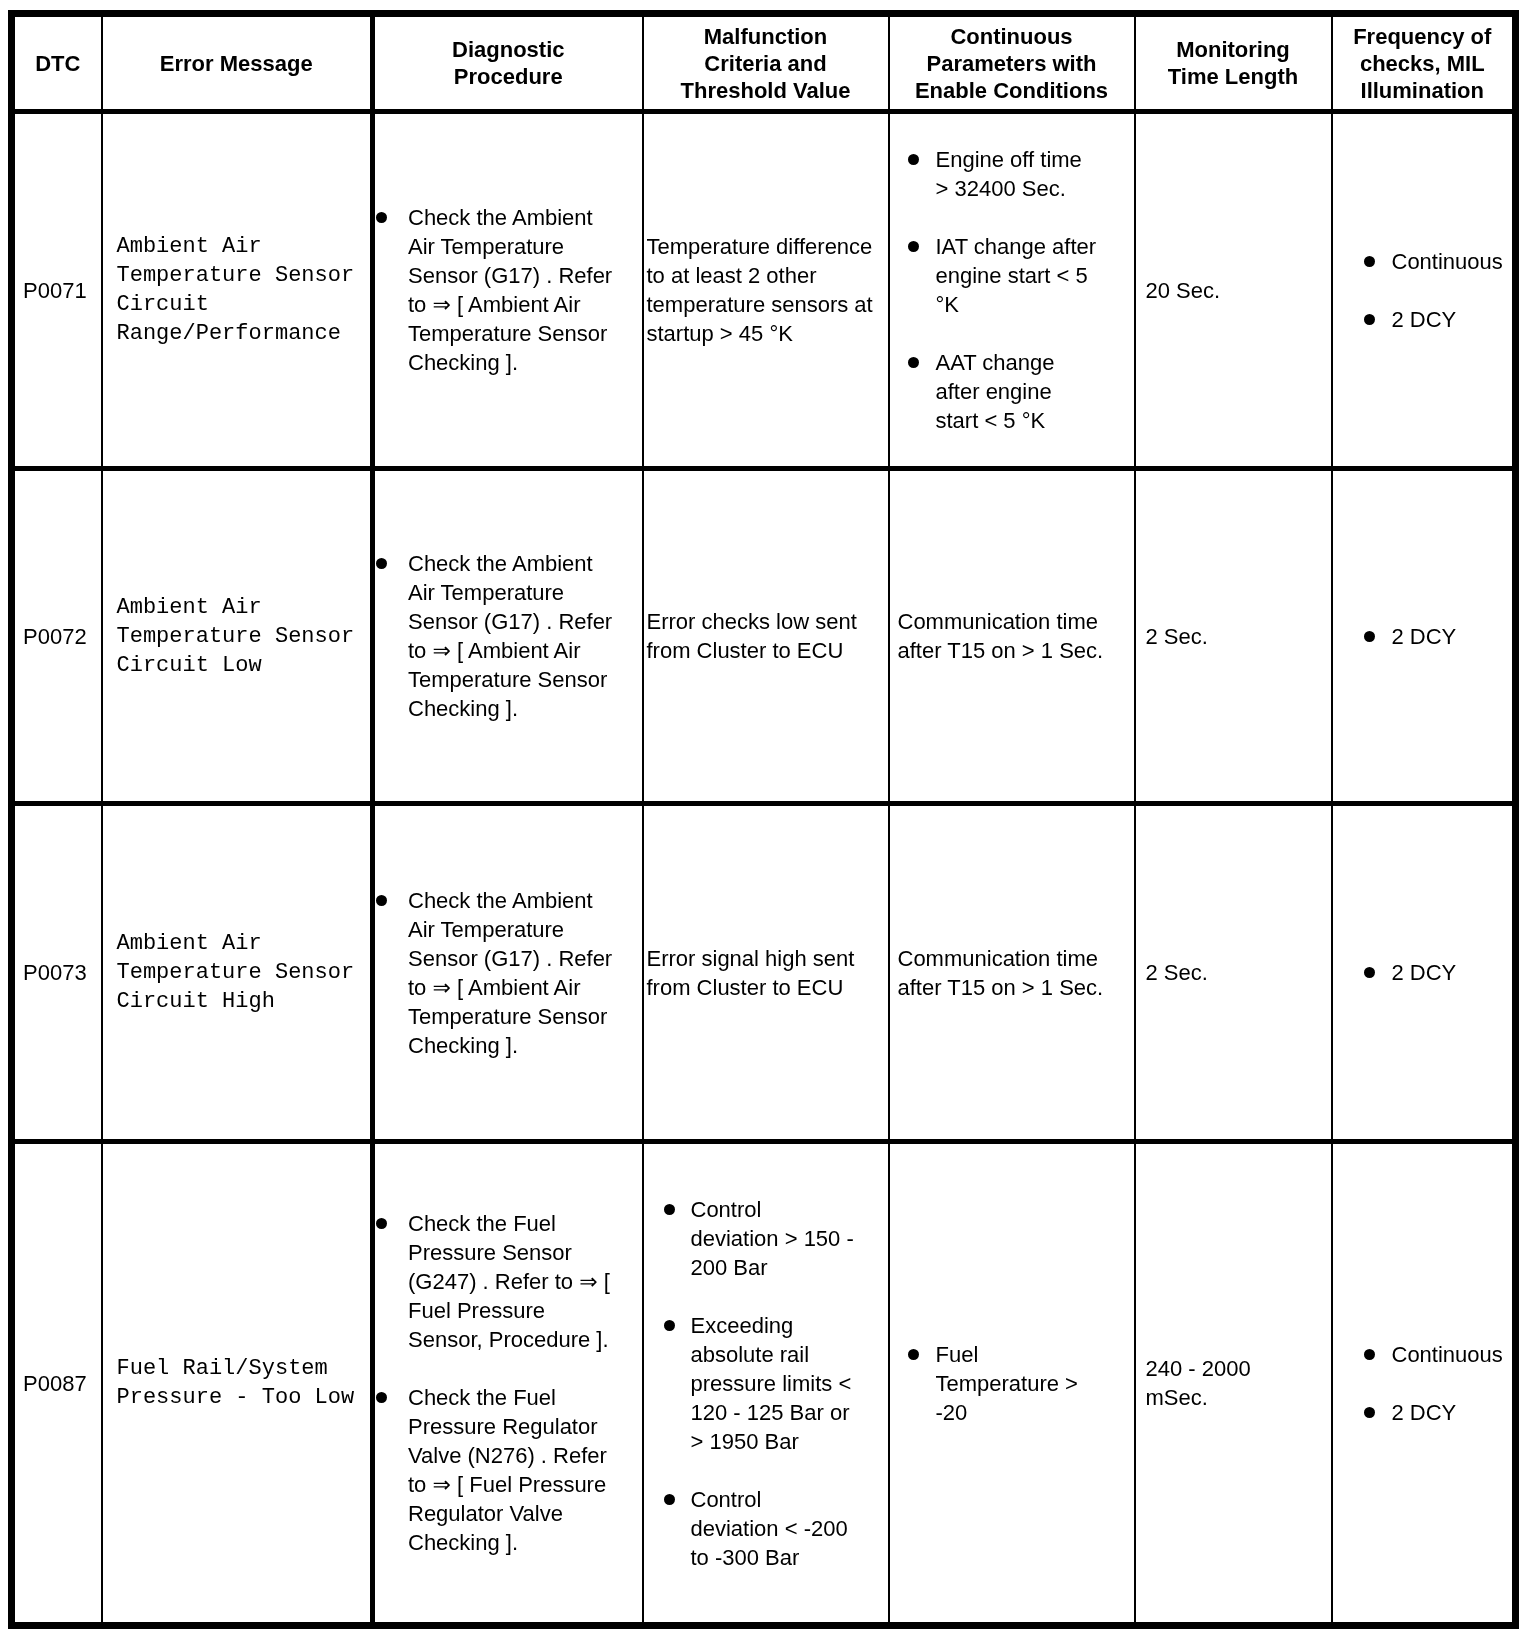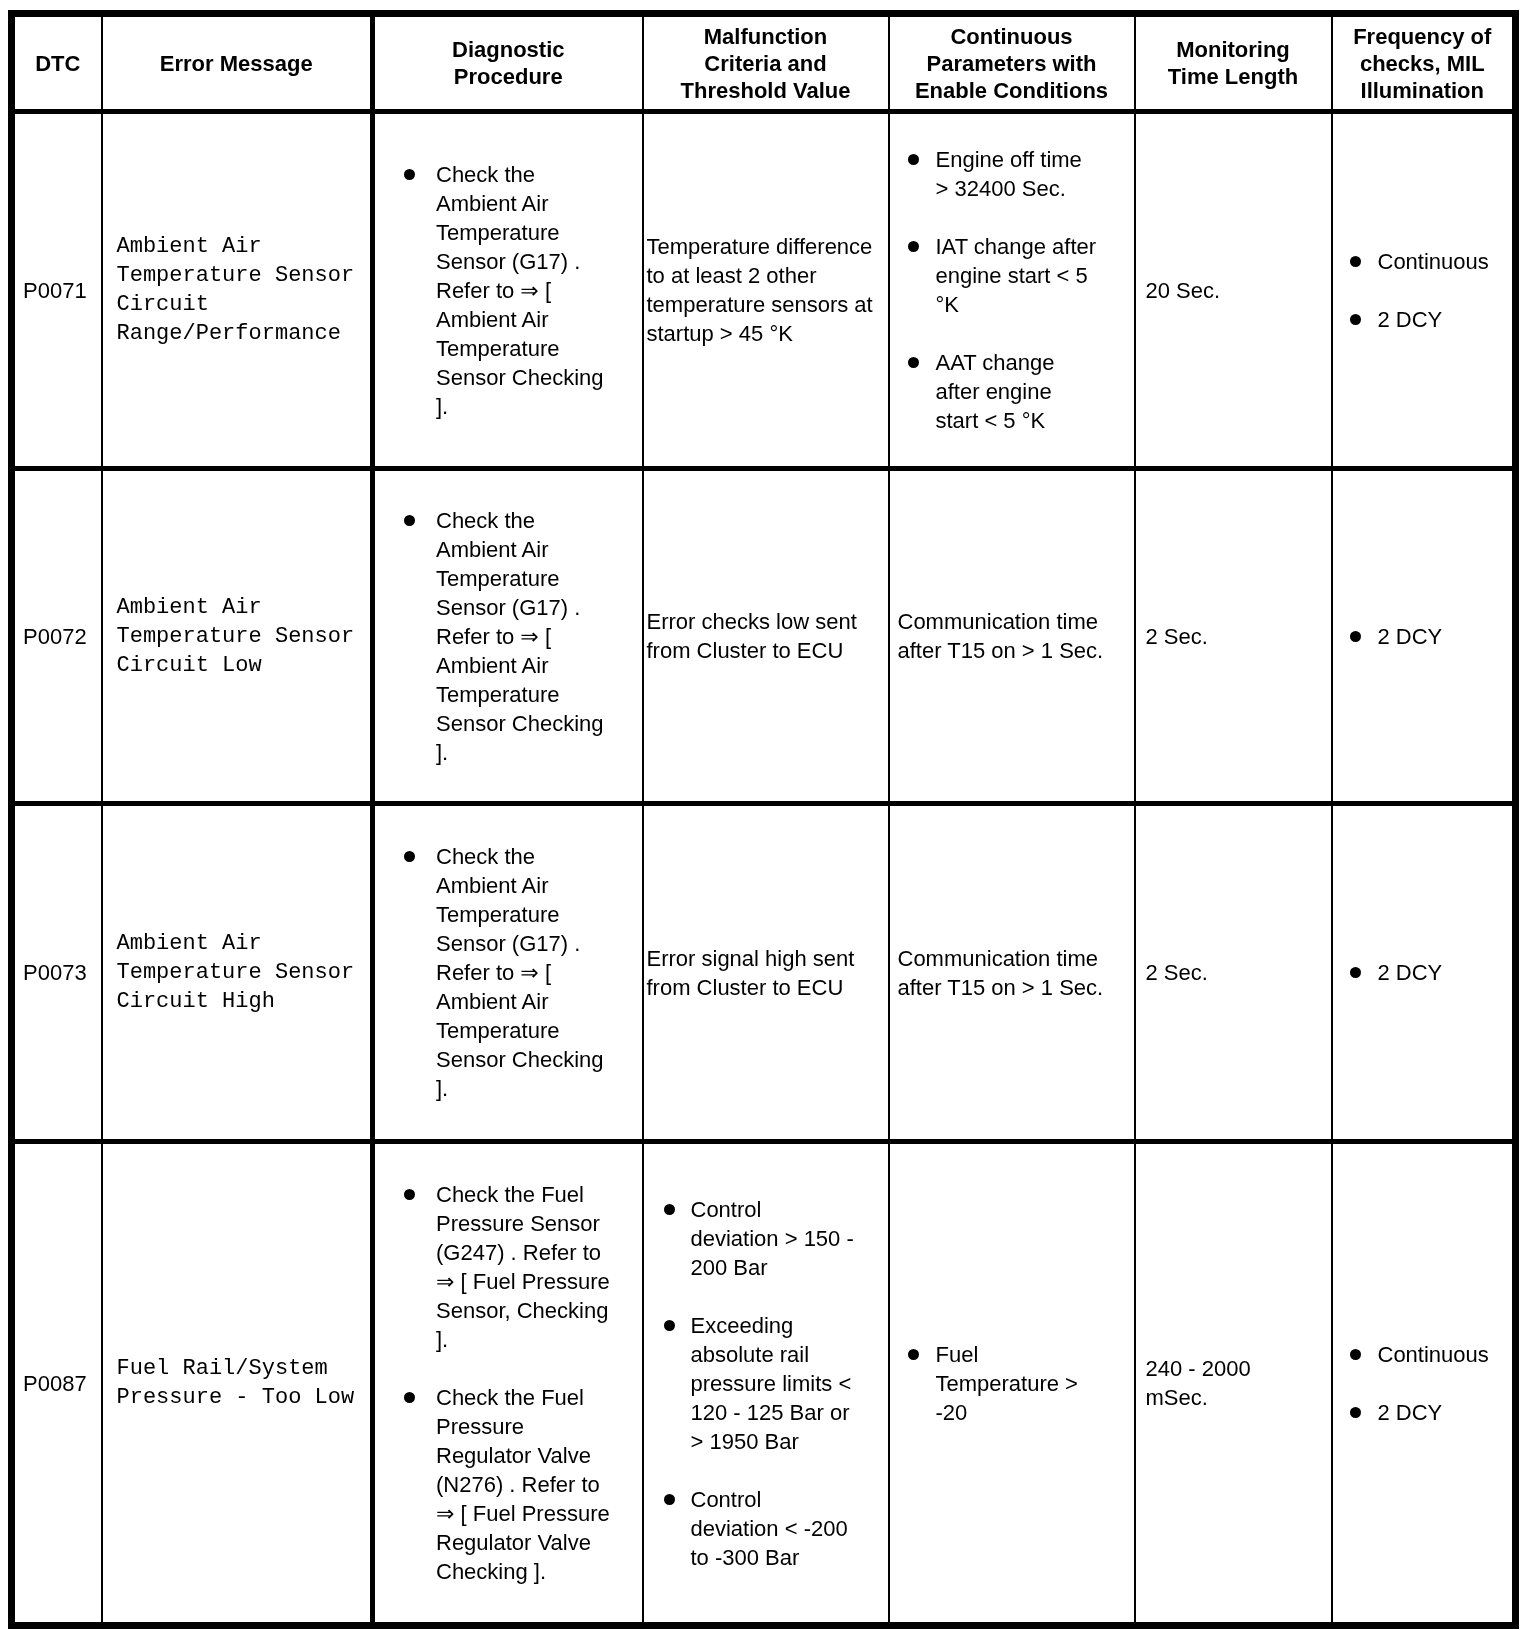--- a/index.html
+++ b/index.html
@@ -67,27 +67,27 @@
   }
   ul.bl li:last-child { margin-bottom: 0; }
   .dot {
     flex: none;
     width: 11px;
     height: 11px;
     margin-top: 9px;
     border-radius: 50%;
     background: #000000;
   }
-  td.c-diag   ul.bl { padding-left: 28px; padding-right: 20px; }
+  td.c-diag   ul.bl { padding-right: 20px; }
   td.c-diag   .dot  { margin-right: 21px; }
   td.c-malf-b ul.bl { padding-left: 19px; padding-right: 32px; }
   td.c-malf-b .dot  { margin-right: 16px; }
   td.c-sec-b  ul.bl { padding-left: 17px; padding-right: 35px; }
   td.c-sec-b  .dot  { margin-right: 17px; }
-  td.c-freq   ul.bl { padding-left: 16px; padding-right: 8px; }
+  td.c-freq   ul.bl { padding-left: 30px; padding-right: 8px; }
   td.c-freq   .dot  { margin-right: 17px; }
 </style>
 </head>
 <body>
 
 <div class="page">
 <table class="dtc">
   <colgroup>
     <col style="width:90px">
         <col style="width:271px">
@@ -201,21 +201,21 @@
       </td>
     </tr>
 
     <tr class="r4">
       <td class="c-dtc">P0087</td>
       <td class="c-err">Fuel Rail/System Pressure - Too Low</td>
       <td class="c-diag thickleft">
         <ul class="bl">
           <li>
             <span class="dot"></span>
-            <span>Check the Fuel Pressure Sensor (G247) . Refer to ⇒ [ Fuel Pressure Sensor, Checking ].</span>
+            <span>Check the Fuel Pressure Sensor (G247) . Refer to ⇒ [ Fuel Pressure Sensor, Procedure ].</span>
           </li>
           <li>
             <span class="dot"></span>
             <span>Check the Fuel Pressure Regulator Valve (N276) . Refer to ⇒ [ Fuel Pressure Regulator Valve Checking ].</span>
           </li>
         </ul>
       </td>
       <td class="c-malf-b">
         <ul class="bl">
           <li>

